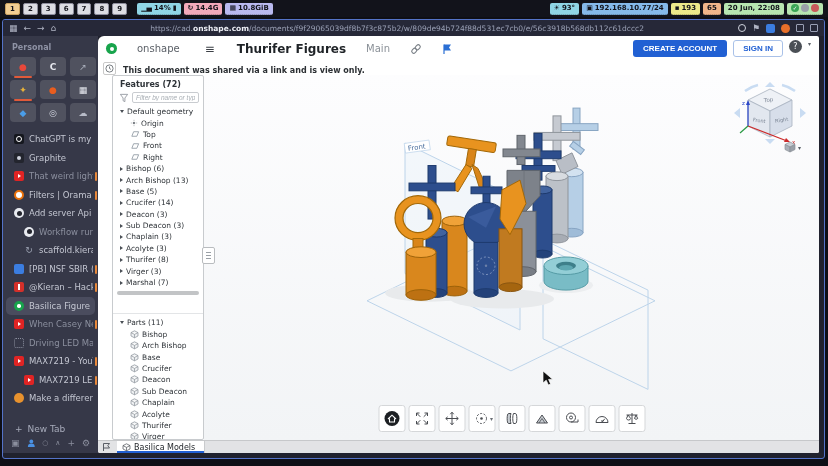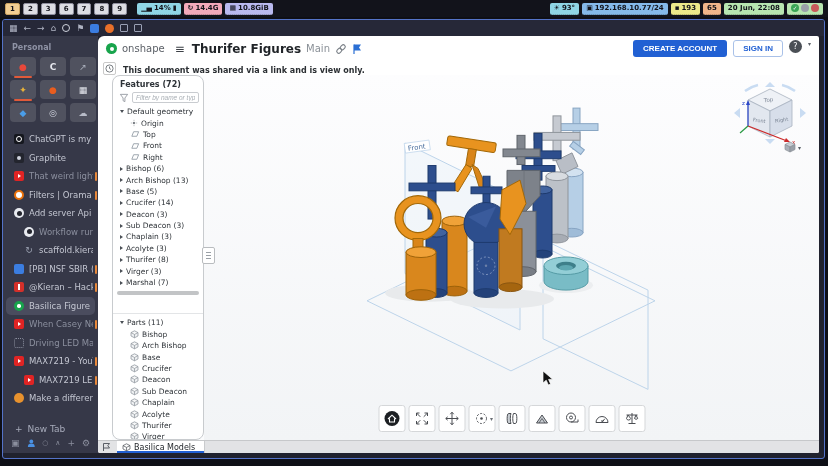--- a/index.html
+++ b/index.html
@@ -54,38 +54,38 @@
 .i-hack{background:#d4302a}.i-hack::after{content:"";width:2px;height:6px;background:#fff}
 .i-onshape{background:#18a44c;border-radius:50%}.i-onshape::after{content:"";width:3.5px;height:3.5px;background:#fff;border-radius:50%}
 .i-orange{background:#e8922e;border-radius:50%}
 .i-matrix{border:1px dotted #8b8f9e;background:transparent}
 .i-reload{background:transparent;color:#9aa0b0;font-size:9px}
 .newtab{margin-top:16px;color:#a7abba;font-size:9px;padding-left:12px;display:flex;align-items:center;gap:5px}
 .side-bottom{position:absolute;left:0;right:0;bottom:2px;height:16px;display:flex;align-items:center;gap:7px;padding:0 8px;color:#8b8f9e;font-size:9px}
 
 
 .app{flex:1;background:#fff;border-radius:6px 2px 2px 2px;display:flex;flex-direction:column;min-width:0;overflow:hidden}
-.os-header{height:25px;display:flex;align-items:center;padding:0 8px;gap:5px;flex:none}
+.os-header{height:25px;display:flex;align-items:center;padding:0 8px;gap:20px;flex:none}
 .logo{width:11px;height:11px;background:#18a44c;border-radius:50%;display:flex;align-items:center;justify-content:center}
 .logo::after{content:"";width:4px;height:4px;background:#fff;border-radius:50%}
 .brand{font-size:10px;color:#5a5f66}
 .ham{font-size:12px;color:#3c4046;margin-left:5px}
 .doc-title{font-size:12px;font-weight:bold;color:#1f2327;margin-left:2px}
 .ws-label{font-size:10px;color:#8a9097}
 .hdr-right{margin-left:auto;display:flex;align-items:flex-start;gap:6px}
 .btn-primary{background:#2160d3;color:#fff;font-size:8px;font-weight:bold;padding:4px 10px;border-radius:3px;border:none}
 .btn-outline{border:1px solid #a9c1e8;color:#2160d3;background:#fff;font-size:8px;font-weight:bold;padding:3px 9px;border-radius:3px}
 .help{width:13px;height:13px;border-radius:50%;background:#4a4f55;color:#fff;font-size:8px;display:flex;align-items:center;justify-content:center}
 .caret{font-size:6px;color:#5a5f66}
 .notice{height:14px;display:flex;align-items:flex-end;gap:7px;padding:0 5px;font-size:8px;font-weight:bold;color:#2b2f33;flex:none}
 .clock-btn{width:13px;height:13px;border:1px solid #c9c9c9;border-radius:2px;display:flex;align-items:center;justify-content:center;background:#fff}
 
 .main{flex:1;display:flex;position:relative;background:#fbfcfd;min-height:0}
 .rail{width:14px;background:#fff;flex:none}
-.features{width:92px;border:1px solid #c8cbce;border-radius:8px;background:#fff;font-size:7.5px;color:#2e3338;overflow:hidden;display:flex;flex-direction:column;flex:none}
+.features{width:92px;border:1px solid #c8cbce;border-radius:2px;background:#fff;font-size:7.5px;color:#2e3338;overflow:hidden;display:flex;flex-direction:column;flex:none}
 .f-head{font-weight:bold;padding:4px 0 2px 7px;font-size:8px}
 .f-filter{display:flex;align-items:center;gap:3px;padding:1px 4px 3px 6px}
 .f-filter input{flex:1;width:60px;height:11px;border:1px solid #c9ccd0;border-radius:2px;font-size:6.5px;padding:0 3px;color:#30353a}
 .f-filter input::placeholder{color:#a8aeb4;font-style:italic}
 .trow{height:11.4px;display:flex;align-items:center;padding-left:7px;gap:3px;flex:none;white-space:nowrap}
 .trow.child{padding-left:17px}
 .chev{width:0;height:0;border-left:3.5px solid #4a4f55;border-top:2.8px solid transparent;border-bottom:2.8px solid transparent;flex:none}
 .chev.open{border-left:2.8px solid transparent;border-right:2.8px solid transparent;border-top:3.5px solid #4a4f55;border-bottom:none}
 .scrollx{height:4px;background:#c2c4c6;margin:3px 4px 2px;border-radius:2px;flex:none}
 .parts-sec{border-top:1px solid #e3e5e7;margin-top:16px;padding-top:3px}
@@ -156,20 +156,21 @@
       <span class="dot-ic d-red"></span>
     </span>
   </div>
 
   <div class="window">
     <div class="chrome">
       <span class="c-ic">▦</span>
       <span class="c-ic">←</span>
       <span class="c-ic">→</span>
       <span class="c-ic">⌂</span>
+      <span class="url"><span class="dim">https://cad.</span><span class="dom">onshape.com</span><span class="dim">/documents/f9f29065039df8b7f3c875b2/w/809de94b724f88d531ec7cb0/e/56c3918b568db112c61dccc2</span></span>
       <span class="c-ring"></span>
       <span class="c-ic">⚑</span>
       <span class="c-ext"></span>
       <span class="c-orb"></span>
       <span class="c-sq"></span>
       <span class="c-sq"></span>
     </div>
 
     <div class="winbody">
 

